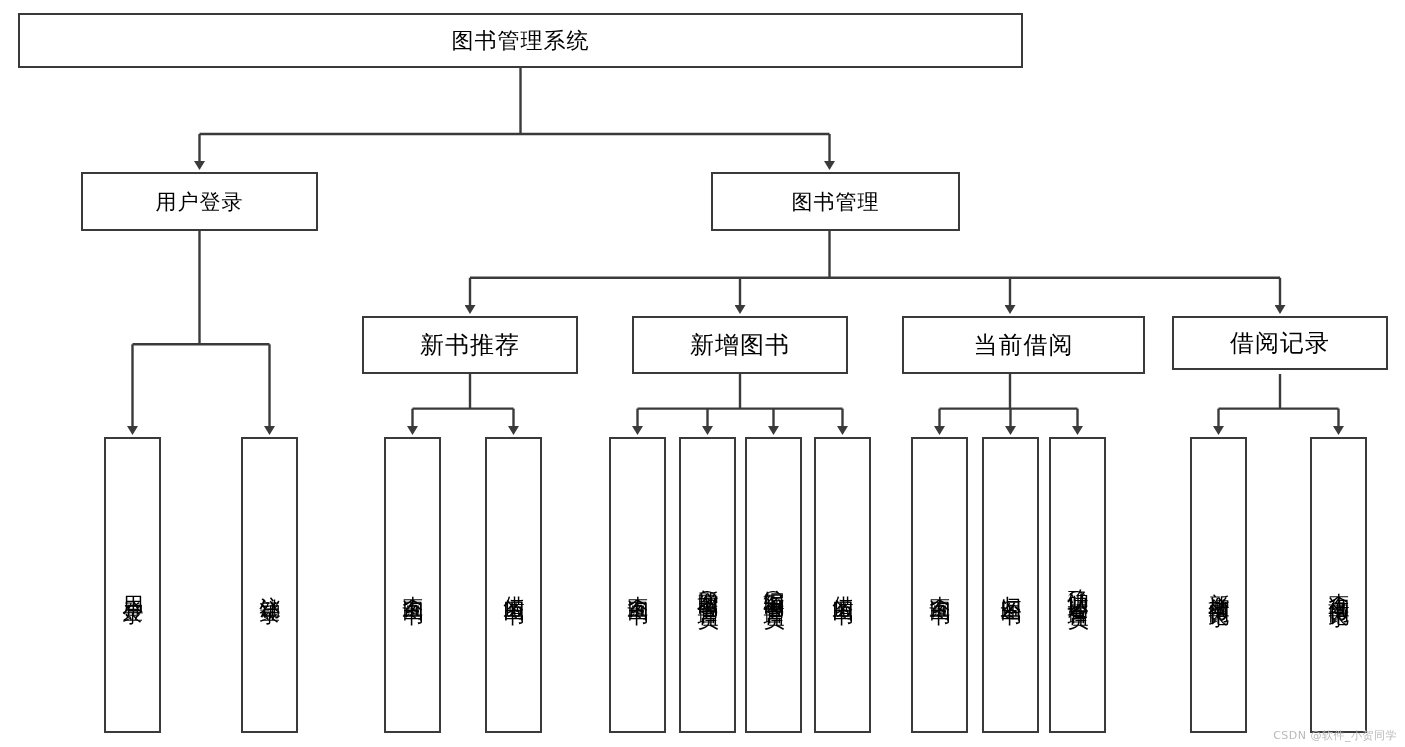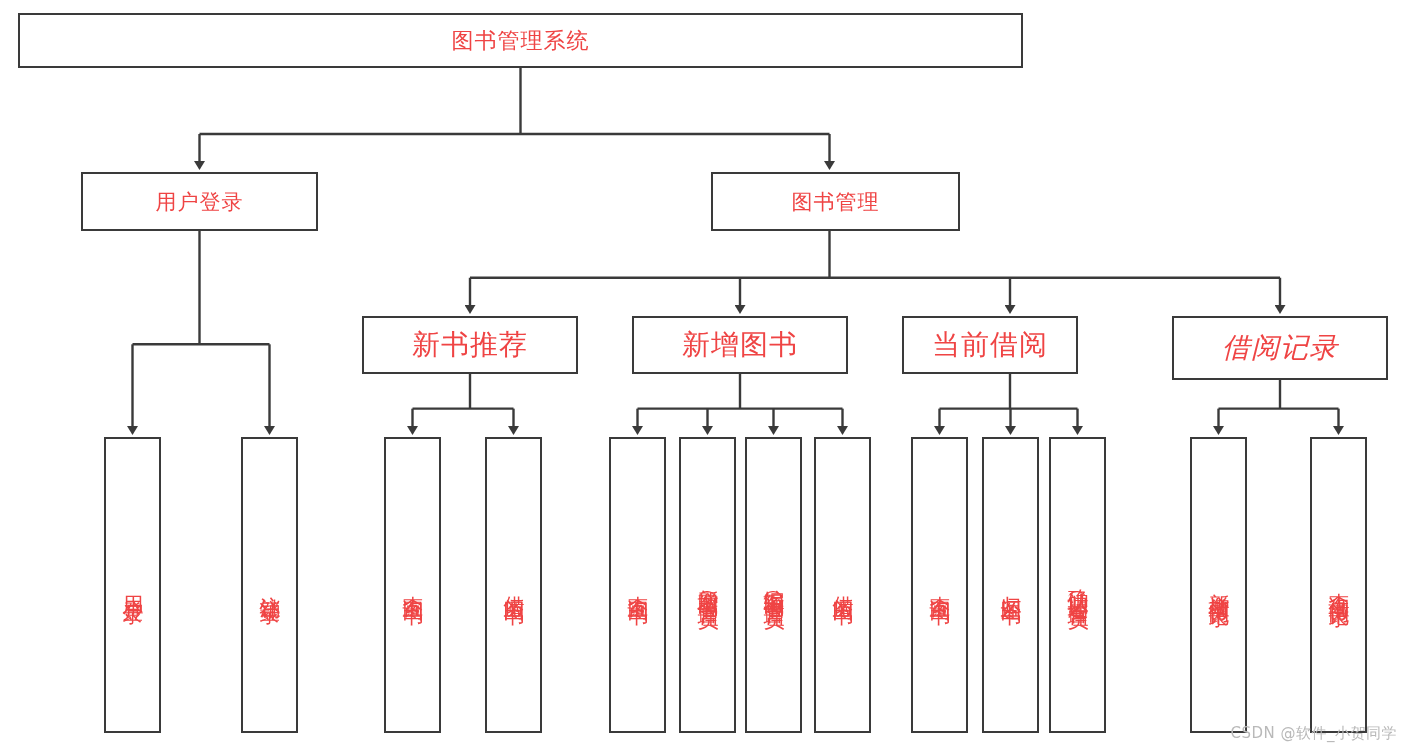--- a/index.html
+++ b/index.html
@@ -25,49 +25,49 @@
     pointer-events: none;
   }
   .node {
     position: absolute;
     box-sizing: border-box;
     border: 2px solid #3a3a3a;
     background: #ffffff;
     display: flex;
     align-items: center;
     justify-content: center;
-    color: #ef4444;
+    color: #000000;
   }
   .node.h {
     font-size: 21px;
     letter-spacing: 1px;
   }
   .node.root { font-size: 22px; }
-  .node.lvl3 { font-size: 28px; }
+  .node.lvl3 { font-size: 24px; }
   .node.leaf {
     writing-mode: vertical-rl;
     text-orientation: upright;
     align-items: center;
     justify-content: center;
     font-size: 21px;
     line-height: 1.28;
     letter-spacing: 3px;
     padding: 4px 0;
     white-space: nowrap;
   }
   .node.leaf .vtext {
     writing-mode: vertical-rl;
     text-orientation: upright;
     display: block;
   }
   .watermark {
     position: absolute;
     right: 8px;
     bottom: 4px;
-    font-size: 15px;
+    font-size: 11px;
     color: #b9b9b9;
     letter-spacing: 0.5px;
     user-select: none;
     white-space: nowrap;
   }
 </style>
 </head>
 <body>
 
 <div id="canvas">
@@ -124,24 +124,24 @@
       </div>
       <div class="node h" style="left: 711px; top: 172px; width: 249px; height: 59px;">
         <span>图书管理</span>
       </div>
       <div class="node lvl3 h" style="left: 362px; top: 316px; width: 216px; height: 58px;">
         <span>新书推荐</span>
       </div>
       <div class="node lvl3 h" style="left: 632px; top: 316px; width: 216px; height: 58px;">
         <span>新增图书</span>
       </div>
-      <div class="node lvl3 h" style="left: 902px; top: 316px; width: 176px; height: 58px;">
+      <div class="node lvl3 h" style="left: 902px; top: 316px; width: 243px; height: 58px;">
         <span>当前借阅</span>
       </div>
-      <div class="node lvl3 h" style="left: 1172px; top: 316px; width: 216px; height: 64px; font-style: italic;">
+      <div class="node lvl3 h" style="left: 1172px; top: 316px; width: 216px; height: 54px;">
         <span>借阅记录</span>
       </div>
       <div class="node leaf" style="left: 104px; top: 437px; width: 57px; height: 296px;">
         <span class="vtext">用户登录</span>
       </div>
       <div class="node leaf" style="left: 241px; top: 437px; width: 57px; height: 296px;">
         <span class="vtext">注销登录</span>
       </div>
       <div class="node leaf" style="left: 384px; top: 437px; width: 57px; height: 296px;">
         <span class="vtext">查询图书</span>

